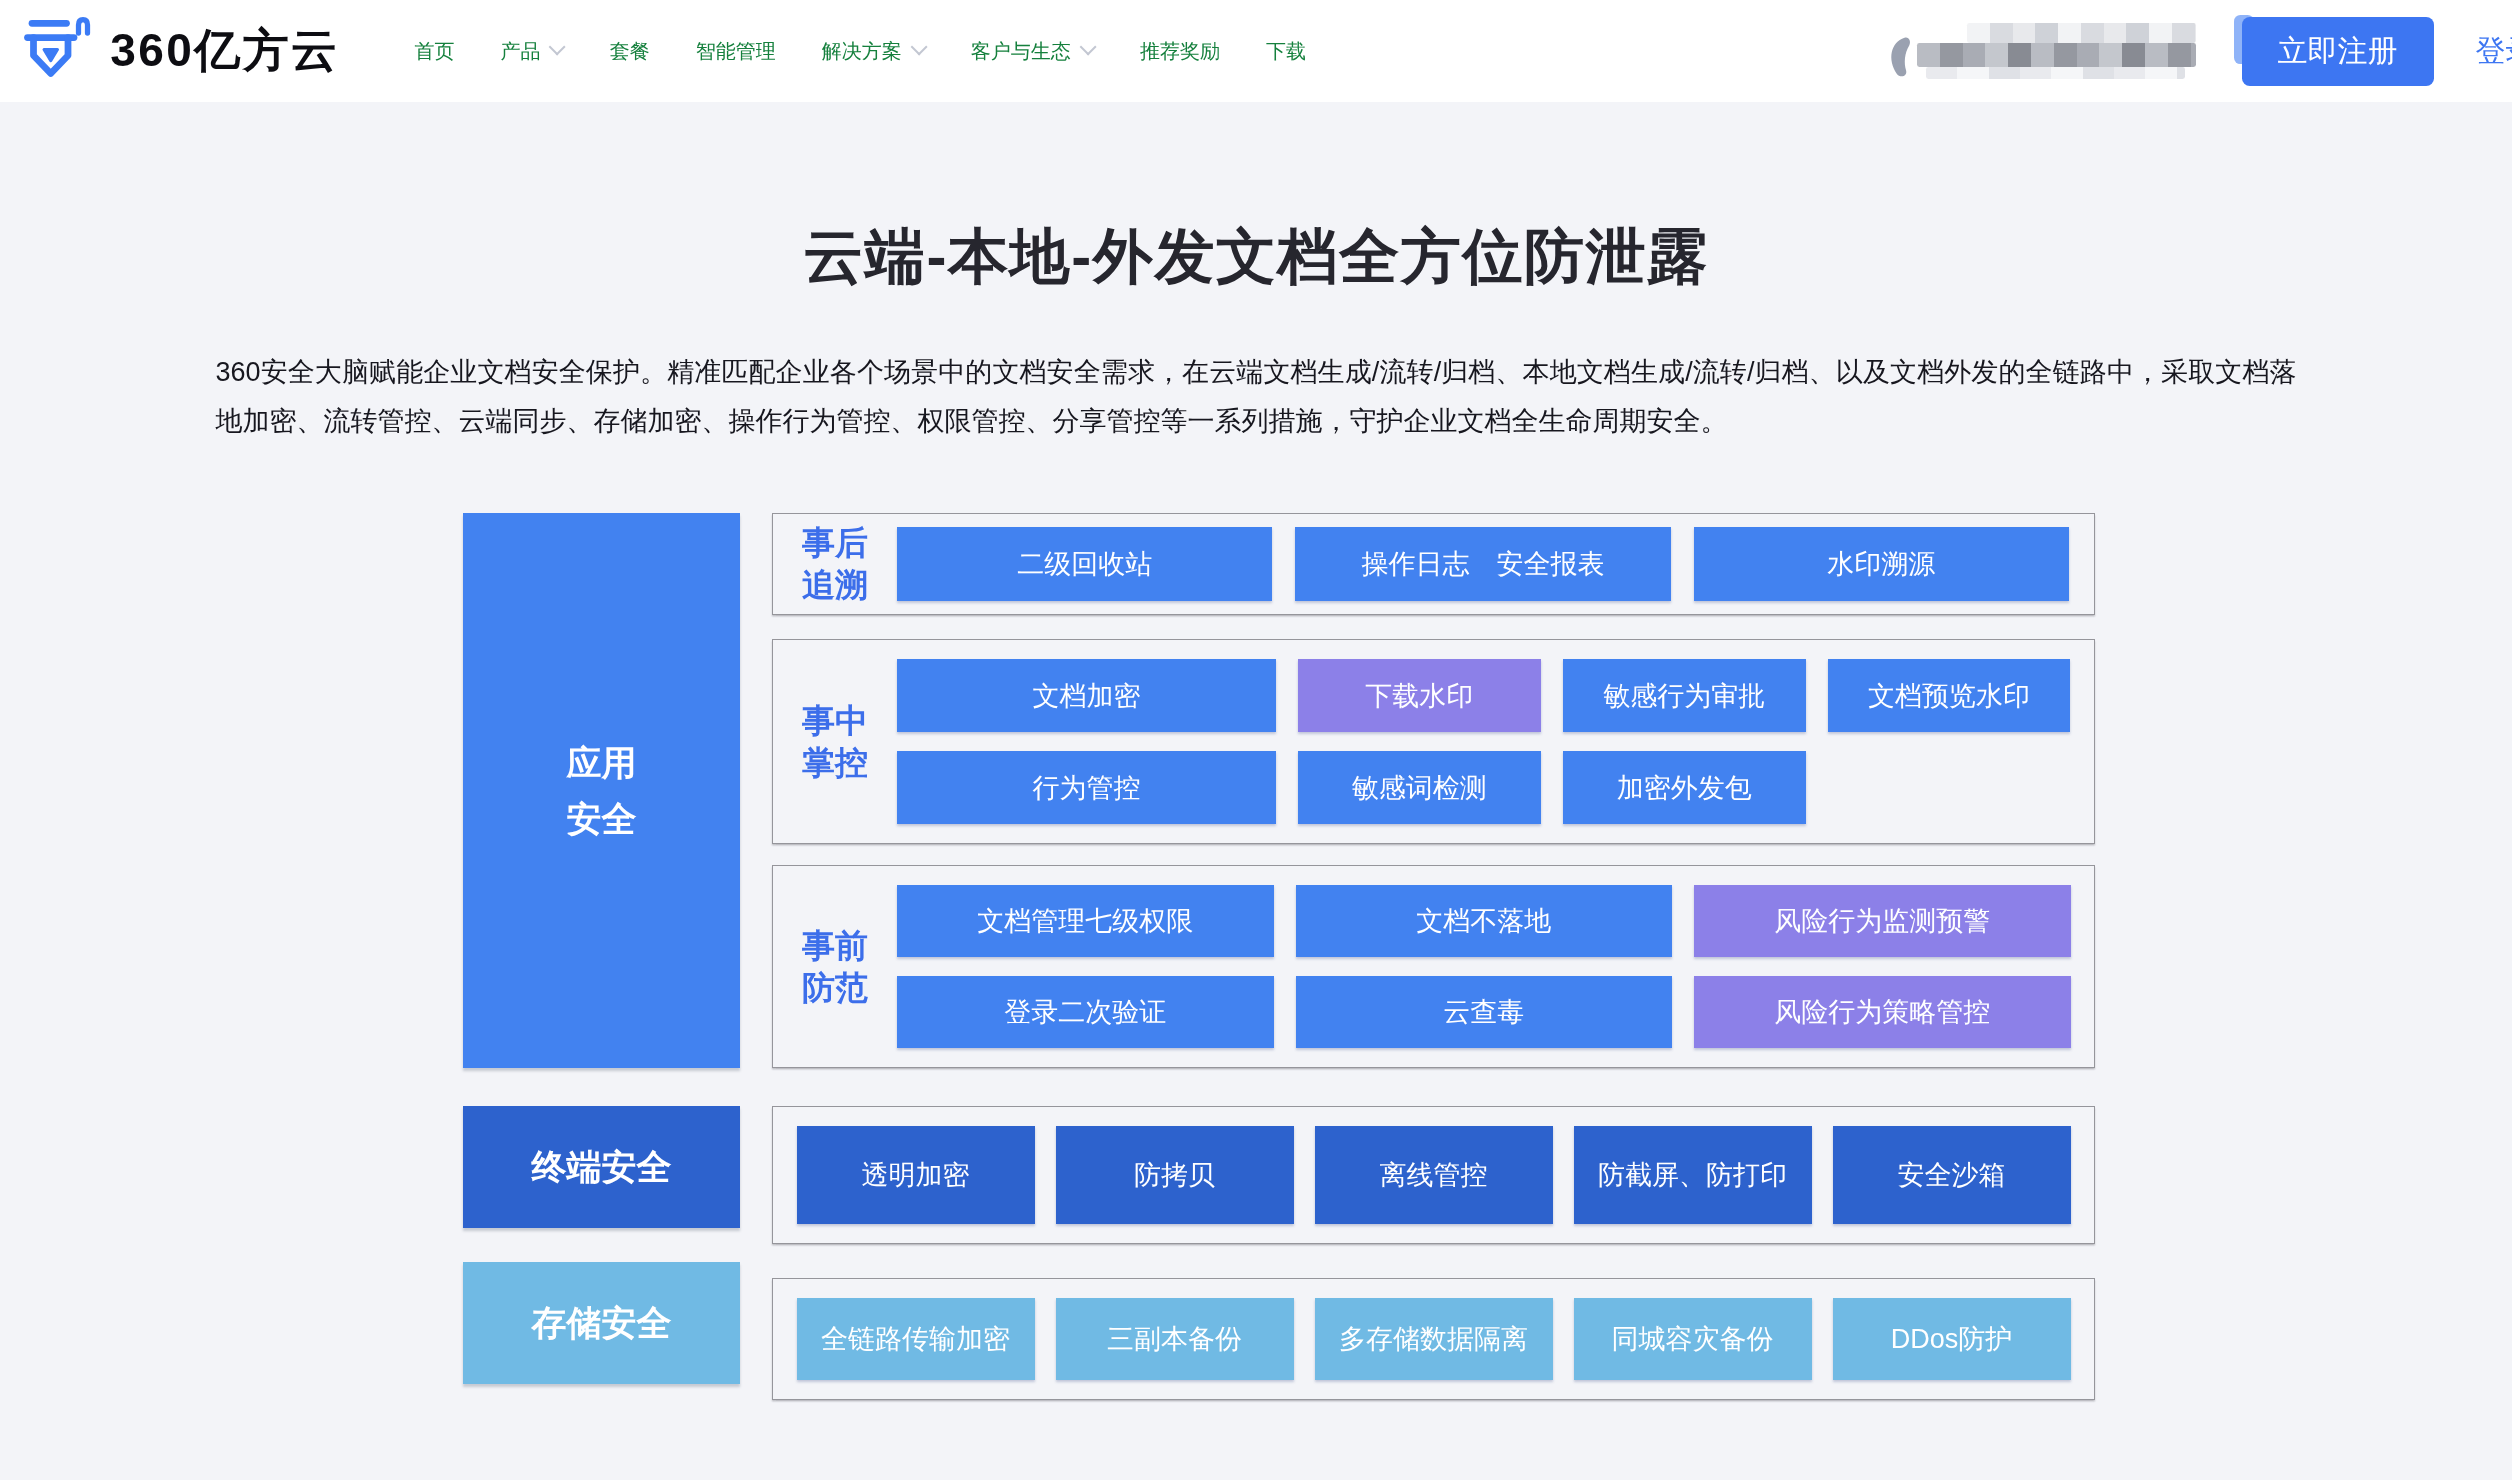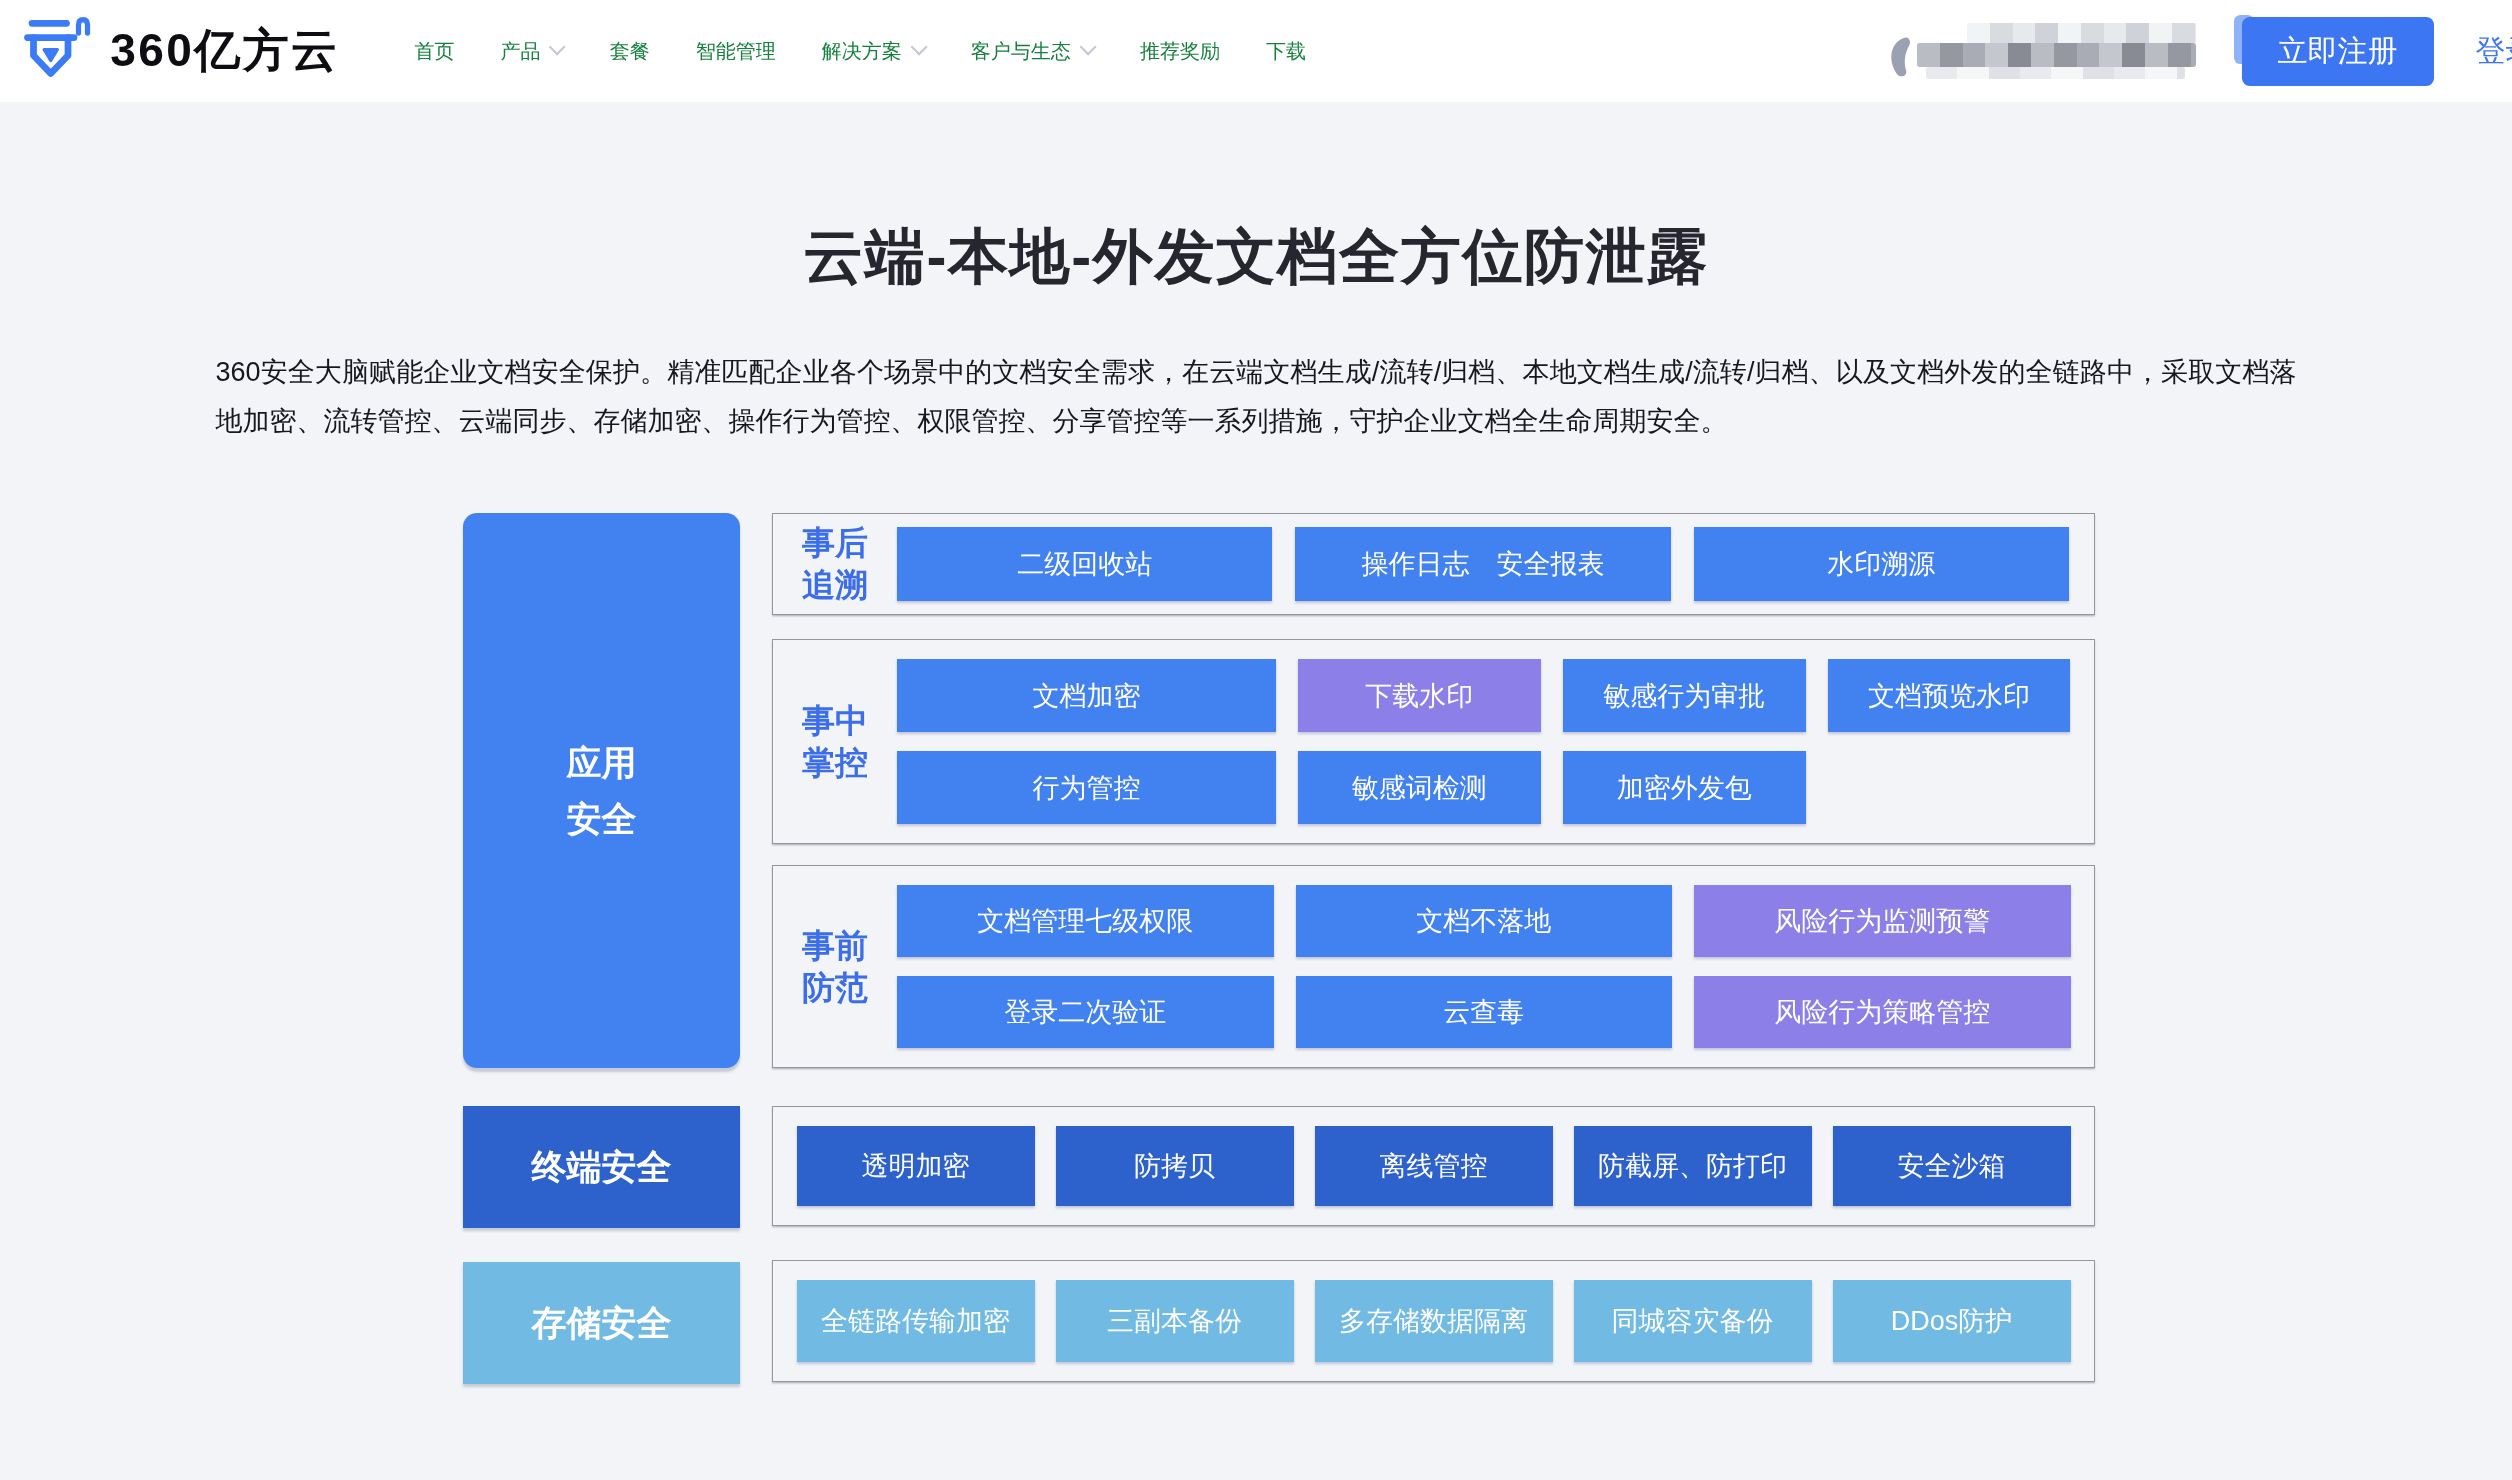--- a/index.html
+++ b/index.html
@@ -90,21 +90,21 @@
     display:flex;gap:32px;
     width:1632px;
     margin:67px 0 0 463px;
   }
   .col-left{width:277px;flex-shrink:0;display:flex;flex-direction:column;}
   .cat{
     display:flex;flex-direction:column;align-items:center;justify-content:center;
     color:#ffffff;font-weight:700;
     box-shadow:0 3.1px 2.4px rgba(96,105,125,.30);
   }
-  .cat-app{height:555px;background:#4282f0;font-size:35px;line-height:56px;border-radius:14px;}
+  .cat-app{height:555px;background:#4282f0;font-size:35px;line-height:56px;}
   .cat-terminal{height:122px;background:#2d62cd;margin-top:38px;font-size:35px;}
   .cat-storage{height:122px;background:#70bae4;margin-top:34px;font-size:35px;}
 
   .col-right{flex:1;display:flex;flex-direction:column;}
   .stage{
     box-sizing:border-box;
     border:1.6px solid #95959b;
     box-shadow:0 2.4px 1.6px rgba(110,110,118,.40);
     display:flex;align-items:stretch;
   }
@@ -113,21 +113,21 @@
     display:flex;flex-direction:column;align-items:center;justify-content:center;
     color:#3c6eea;font-size:33px;font-weight:700;line-height:42px;
   }
   .stage-grid{flex:1;display:grid;}
   .s1{height:102px;}
   .s1 .stage-grid{grid-template-columns:repeat(3,1fr);gap:23px;margin:13.3px 25px 13.3px 0;}
   .s2{height:205px;margin-top:24px;}
   .s2 .stage-grid{grid-template-columns:1.56fr 1fr 1fr 1fr;gap:19px 22px;margin:19px 23.5px 19px 0;}
   .s3{height:203px;margin-top:21px;}
   .s3 .stage-grid{grid-template-columns:repeat(3,1fr);gap:19px 22px;margin:19px 23.5px 19px 0;}
-  .s4{height:120px;margin-top:38px;}
+  .s4{height:138px;margin-top:38px;}
   .s4 .stage-grid{grid-template-columns:repeat(5,1fr);gap:21px;margin:19px 23.5px;}
   .s5{height:122px;margin-top:34px;}
   .s5 .stage-grid{grid-template-columns:repeat(5,1fr);gap:21px;margin:19px 23.5px;}
 
   .fbtn{
     display:flex;align-items:center;justify-content:center;
     color:#ffffff;font-size:27px;white-space:pre;
     box-shadow:0 2.4px 2.4px rgba(60,80,140,.28);
   }
   .b-blue{background:#4282f0;}

